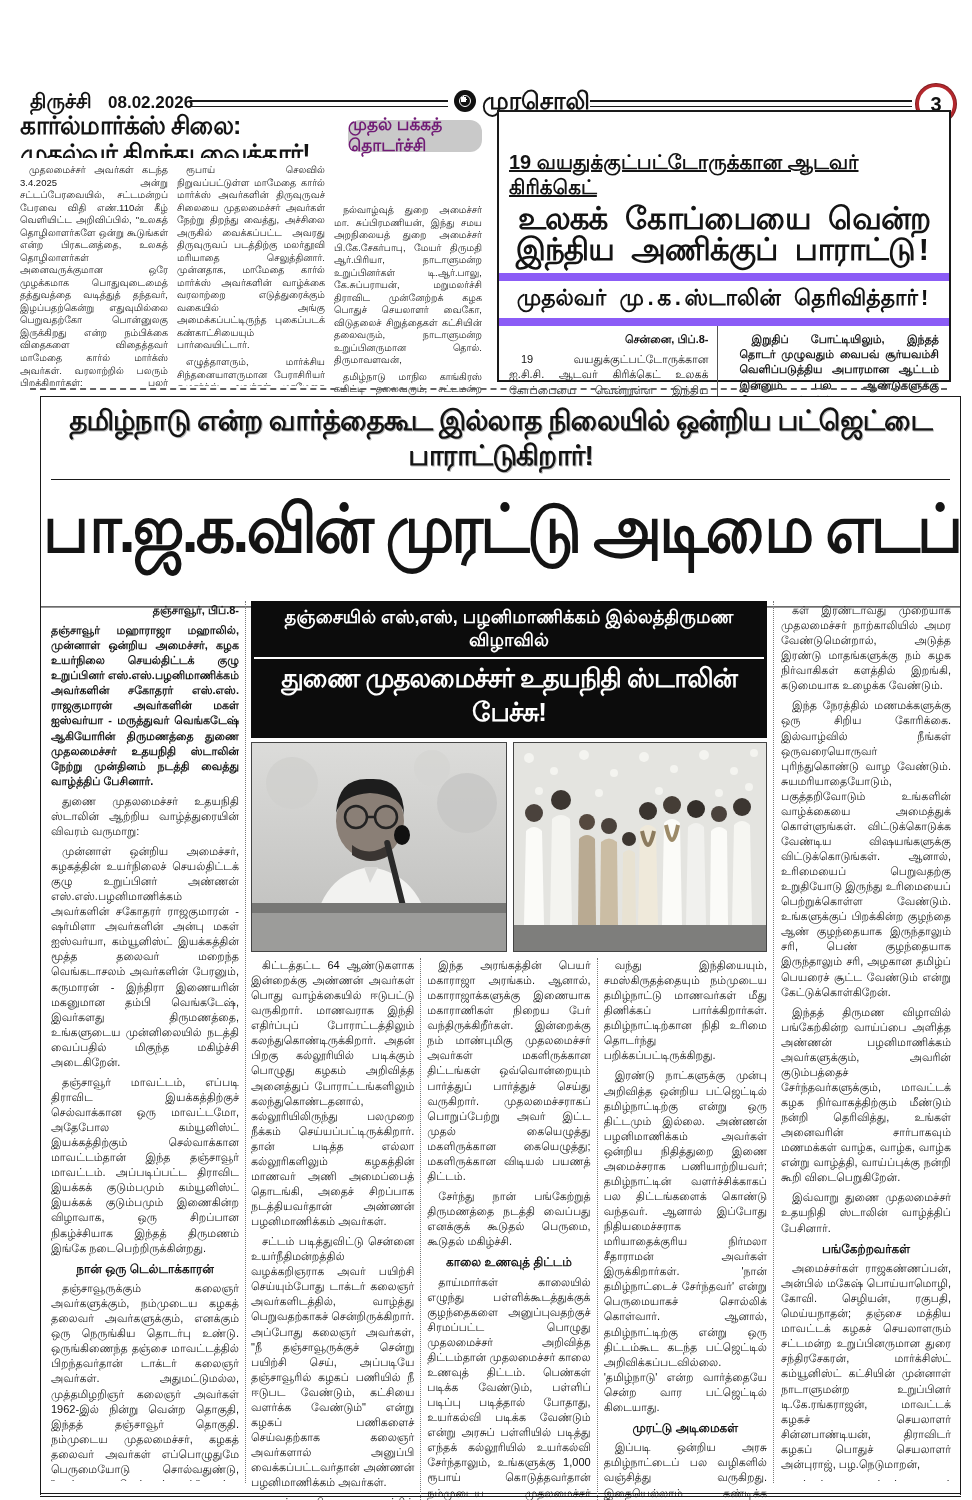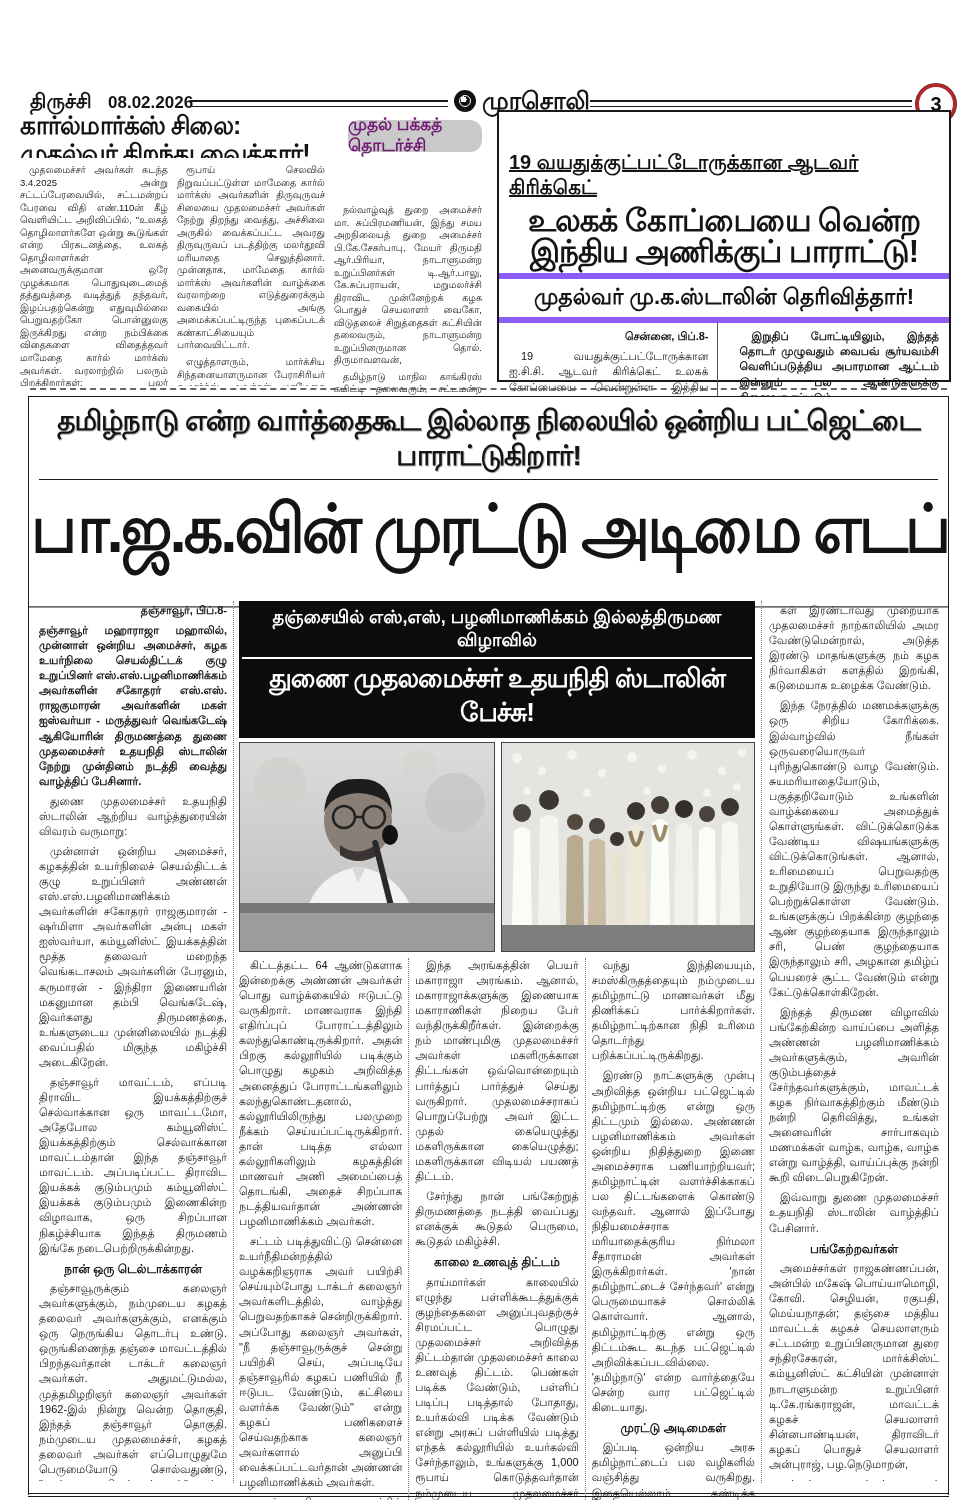--- a/index.html
+++ b/index.html
@@ -32,21 +32,21 @@
   .smallbody{font-size:9.5px;line-height:1.32;}
   .smallbody p{margin:0 0 4px 0;text-indent:10px;}
   .colwrap{display:flex;gap:9px;}
   .colwrap>div{flex:1 1 0;}
 
   
   .cricket-box{border:2px solid #1a1a1a;background:#fff;}
   .ck-kicker{font-size:20px;font-weight:bold;text-decoration:underline;letter-spacing:0;margin-top:33px;}
   .ck-head{font-size:31px;font-weight:900;letter-spacing:-1px;text-align:center;line-height:1.0;}
   .ck-sub{font-size:22px;font-weight:bold;text-align:center;}
-  .bline{border-bottom:6px solid #8b5cf6;}
+  .bline{border-bottom:8px solid #8b5cf6;font-family:Liberation Mono, monospace;}
   .ck-body{font-size:11px;line-height:1.38;}
   .ck-body p{margin:0 0 5px 0;text-indent:12px;}
   .dateline{text-align:right;font-weight:bold;margin:0 0 2px 0;}
   .vdiv{border-left:1px solid #555;}
 
   
   .dashsep{border-top:2px dashed #666;height:0;}
 
   
   .main-box{border:1.5px solid #1a1a1a;border-bottom:4px double #1a1a1a;background:#fff;}
@@ -120,21 +120,21 @@
       <div class="ck-body jt hideover" style="flex:1;padding:6px 10px 0 22px;">
         <p style="font-weight:bold;">இறுதிப் போட்டியிலும், இந்தத் தொடர் முழுவதும் வைபவ் சூர்யவம்சி வெளிப்படுத்திய அபாரமான ஆட்டம் இன்னும் பல ஆண்டுகளுக்கு நினைவுகூரப்படும்.</p>
         <p style="font-weight:bold;">அடுத்து இந்திய ஆடவர் அணிக்காக உலக அரங்கில் ஆடவுள்ள இந்த இளம் பட்டாளத்தின் நம்பிக்கை மேலும் பல வெற்றிகளாக மாறிட வாழ்த்துகிறேன்.</p>
 
       </div>
     </div>
   </div>
 
   <div class="abs dashsep" style="left:30px;top:388px;width:917px;"></div>
 
-  <div class="abs main-box" style="left:28px;top:396px;width:919px;height:1096px;">
+  <div class="abs main-box" style="left:40px;top:396px;width:919px;height:1096px;">
 
     <div class="m-kicker hideover" style="padding:8px 6px 4px;">தமிழ்நாடு என்ற வார்த்தைகூட இல்லாத நிலையில் ஒன்றிய பட்ஜெட்டை பாராட்டுகிறார்!</div>
     <div class="m-krule" style="margin:0 10px;"></div>
     <div class="m-head hideover" style="padding:14px 2px 10px;height:118px;border-bottom:1.5px solid #1a1a1a;box-sizing:border-box;">பா.ஜ.க.வின் முரட்டு அடிமை எடப்பாடி பழனிசாமி!</div>
 
     <div class="abs" style="left:0;top:200px;width:919px;height:892px;">
 
       <div class="abs mainbody jt hideover" style="left:10px;top:6px;width:188px;height:878px;">
         <p class="dateline">தஞ்சாவூர், பிப்.8-</p>
         <p class="lead">தஞ்சாவூர் மஹாராஜா மஹாலில், முன்னாள் ஒன்றிய அமைச்சர், கழக உயர்நிலை செயல்திட்டக் குழு உறுப்பினர் எஸ்.எஸ்.பழனிமாணிக்கம் அவர்களின் சகோதரர் எஸ்.எஸ். ராஜகுமாரன் அவர்களின் மகள் ஐஸ்வர்யா - மருத்துவர் வெங்கடேஷ் ஆகியோரின் திருமணத்தை துணை முதலமைச்சர் உதயநிதி ஸ்டாலின் நேற்று முன்தினம் நடத்தி வைத்து வாழ்த்திப் பேசினார்.</p>

